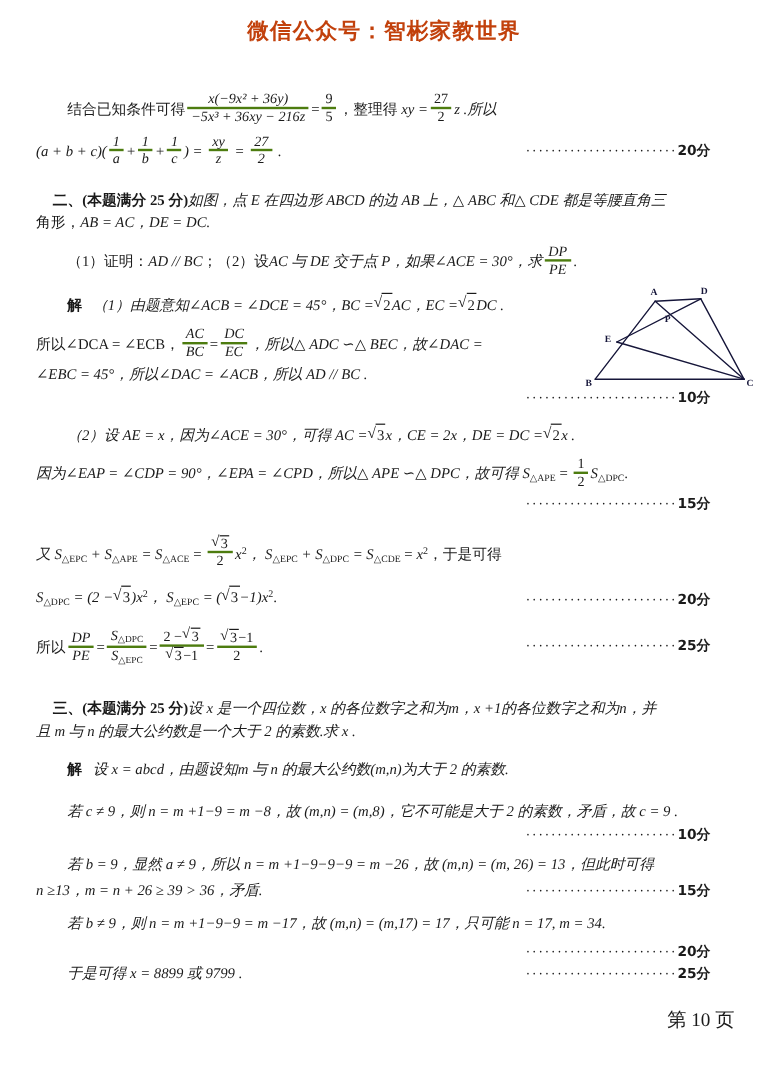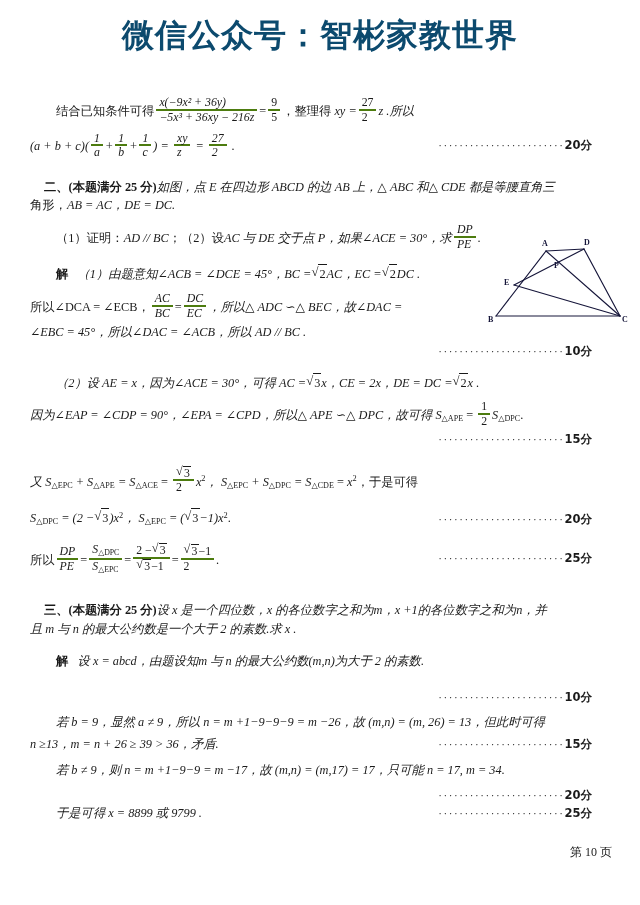--- a/index.html
+++ b/index.html
@@ -18,23 +18,23 @@
 
   
   .banner {
     text-align: center;
     padding-top: 14px;
     padding-bottom: 6px;
   }
   .banner-title {
     font-family: Liberation Sans, sans-serif;
     font-weight: bold;
-    font-size: 32px;
+    font-size: 18px;
     letter-spacing: 1px;
-    color: #0c4a6e;
+    color: #c2410c;
   }
 
   
   .body-area { padding: 0 26px 0 30px; margin-top: 32px; }
 
   .ln {
     position: relative;
     font-size: 12.3px;
     line-height: 1.5;
     margin: 0;
@@ -45,20 +45,21 @@
   .indent2 { padding-left: 14px; }
 
   
   i.v { font-style: italic; font-family: "Liberation Serif", serif; }
   .mi { font-style: italic; }
 
   
   .frac {
     display: inline-block;
     vertical-align: -0.52em;
+    text-align: center;
     line-height: 1.08;
     margin: 0 2px;
     font-size: 0.96em;
   }
   .frac .num { display: block; padding: 0 3px; }
   .frac .den { display: block; padding: 0 3px; border-top: 2px solid #4d7c0f; }
 
   
   .sqrt { display: inline-block; position: relative; padding-left: 7px; }
   .sqrt::before {
@@ -108,21 +109,21 @@
     font-weight: bold;
     font-size: 8px;
     fill: #16163a;
   }
 
   
   .footer {
     position: absolute;
     right: 28px;
     bottom: 44px;
-    font-size: 12px;
+    font-size: 16px;
   }
 
   .gap-sm { height: 8px; }
   .gap-md { height: 14px; }
   .gap-lg { height: 19px; }
 </style>
 </head>
 <body>
 
 <div class="page">
@@ -237,20 +238,23 @@
       <span class="bold-cn">解</span>&nbsp;&nbsp;&nbsp;<span class="mi">设 x = abcd，由题设知m 与 n 的最大公约数(m,n)为大于 2 的素数.</span>
     </div>
 
     <div class="gap-sm"></div>
 
     <div class="ln indent" style="position:relative;">
     </div>
 
     <div class="gap-sm"></div>
 
+    <div class="ln indent">
+      <span class="mi">若 c ≠ 9，则 n = m +1−9 = m −8，故 (m,n) = (m,8)，它不可能是大于 2 的素数，矛盾，故 c = 9 .</span>
+    </div>
 
     <div class="score-row" style="margin-top:3px;">
       <span class="dots">························</span><span class="score-val">10</span><span class="score-cn">分</span>
     </div>
 
     <div class="gap-sm"></div>
 
     <div class="ln indent">
       <span class="mi">若 b = 9，显然 a ≠ 9，所以 n = m +1−9−9−9 = m −26，故 (m,n) = (m, 26) = 13，但此时可得</span>
     </div>

